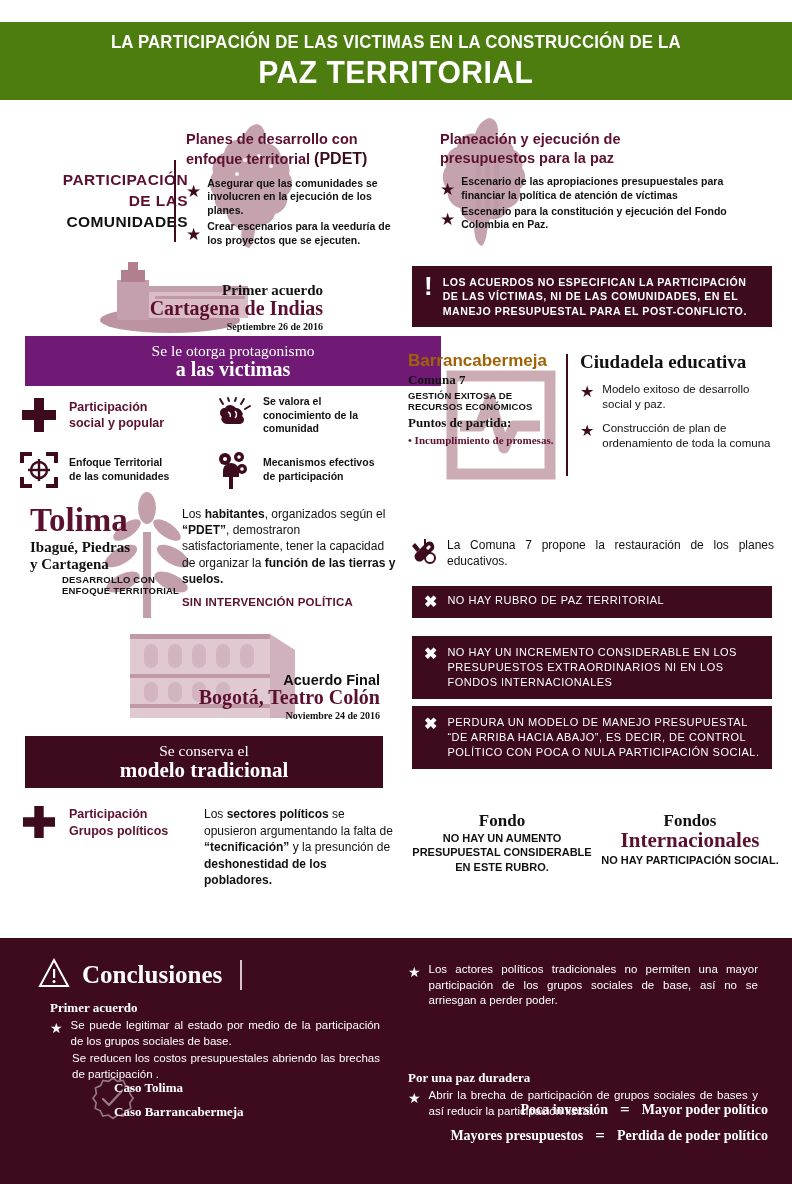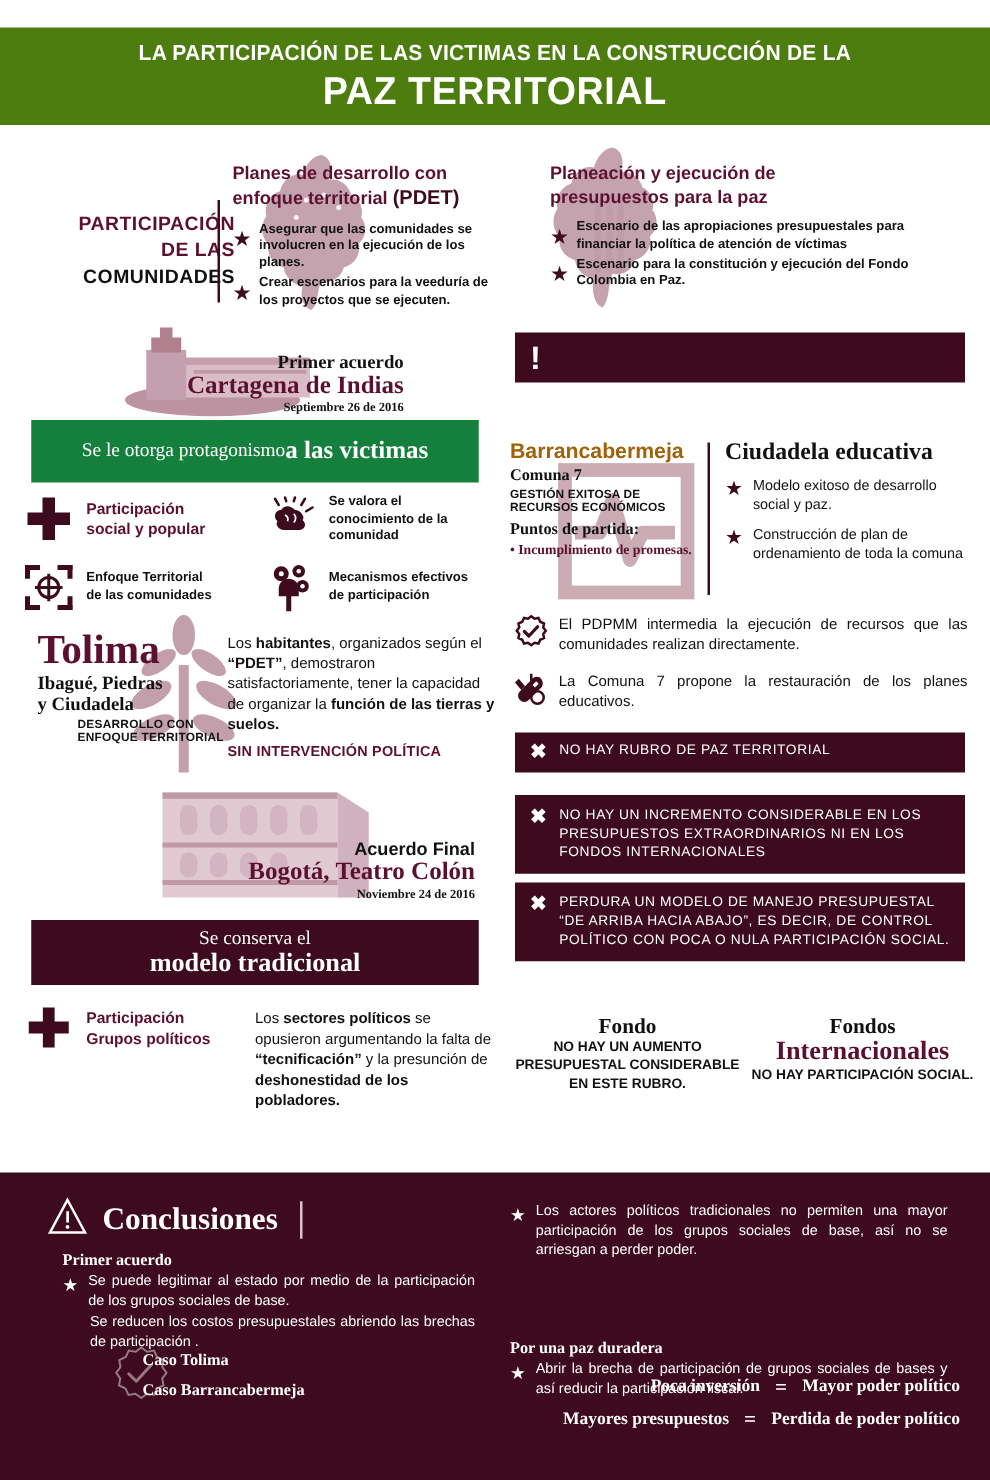--- a/index.html
+++ b/index.html
@@ -67,22 +67,22 @@
 
   
   .cartagena { position:absolute; left:95px; top:262px; width:300px; height:70px; }
   .cart-txt { position:absolute; right:72px; top:20px; text-align:right; }
   .cart-l1 { font-family:"Liberation Serif", serif; font-weight:bold; font-size:15px; color:#111; }
   .cart-l2 { font-family:"Liberation Serif", serif; font-weight:bold; font-size:20px; color:#5c1030; margin-top:-2px;}
   .cart-l3 { font-family:"Liberation Serif", serif; font-weight:bold; font-size:10px; color:#111; margin-top:1px;}
 
   
   .band-protag {
-    position:absolute; left:25px; top:336px; width:358px; height:50px;
-    background:#15803d; display:flex; 
+    position:absolute; left:25px; top:336px; width:416px; height:50px;
+    background:#701a75; display:flex; flex-direction:column;
     align-items:center; justify-content:center;
   }
   .band-protag .a { font-family:"Liberation Serif", serif; color:#fff; font-size:15.5px; }
   .band-protag .b { font-family:"Liberation Serif", serif; color:#fff; font-size:20px; font-weight:bold; margin-top:-2px;}
 
   .icon-grid { position:absolute; left:18px; top:395px; width:380px; }
   .icon-row { display:flex; gap:8px; margin-bottom:14px; }
   .icon-cell { display:flex; align-items:center; gap:9px; width:190px; }
   .icon-cell .glyph { width:42px; flex:0 0 42px; display:flex; align-items:center; justify-content:center; }
   .icon-cell .lbl { font-size:10.5px; font-weight:bold; color:#111; line-height:1.3; }
@@ -389,21 +389,21 @@
         <ellipse cx="108" cy="62" rx="18" ry="8" transform="rotate(30 108 62)"></ellipse>
         <ellipse cx="58" cy="88" rx="18" ry="8" transform="rotate(-25 58 88)"></ellipse>
         <ellipse cx="106" cy="88" rx="18" ry="8" transform="rotate(25 106 88)"></ellipse>
         <ellipse cx="82" cy="14" rx="9" ry="16"></ellipse>
       </g>
     </svg>
     <div class="tolima-txt">
       <div class="tolima-h">Tolima</div>
       <div class="tolima-s">
         <span>Ibagué, Piedras</span><br>
-        <span>y Ciudadela</span>
+        <span>y Cartagena</span>
       </div>
       <div class="tolima-t">
         <span>DESARROLLO CON</span><br>
         <span>ENFOQUE TERRITORIAL</span>
       </div>
     </div>
     <div class="tolima-p">Los <b>habitantes</b>, organizados según el <b>“PDET”</b>, demostraron satisfactoriamente, tener la capacidad de organizar la <b>función de las tierras y suelos.</b></div>
     <div class="tolima-no">SIN INTERVENCIÓN POLÍTICA</div>
   </div>
 
@@ -452,20 +452,21 @@
       <span class="lbl">
         <span>Participación</span><br>
         <span>Grupos políticos</span>
       </span>
     </div>
     <div class="para">Los <b>sectores políticos</b> se opusieron argumentando la falta de <b>“tecnificación”</b> y la presunción de <b>deshonestidad de los pobladores.</b></div>
   </div>
 
   <div class="alert-box box-acuerdos">
     <span class="bang">!</span>
+    <span class="atxt">LOS ACUERDOS NO ESPECIFICAN LA PARTICIPACIÓN DE LAS VÍCTIMAS, NI DE LAS COMUNIDADES, EN EL MANEJO PRESUPUESTAL PARA EL POST-CONFLICTO.</span>
   </div>
 
   <div class="two-col">
     <svg width="110" height="110" style="position:absolute; left:38px; top:18px; opacity:.65;">
       <rect x="6" y="6" width="98" height="98" fill="none" stroke="#b0808f" stroke-width="11"></rect>
       <path d="M14 56 h20 l10 -26 l14 48 l10 -22 h26" fill="none" stroke="#b0808f" stroke-width="11" stroke-linejoin="round"></path>
     </svg>
     <div class="bc-left">
       <div class="bc-h">Barrancabermeja</div>
       <div class="bc-c">Comuna 7</div>
@@ -483,29 +484,20 @@
         <span class="star">★</span>
         <span class="t">Modelo exitoso de desarrollo social y paz.</span>
       </div>
       <div class="ce-li">
         <span class="star">★</span>
         <span class="t">Construcción de plan de ordenamiento de toda la comuna</span>
       </div>
     </div>
   </div>
 
-  <div class="rowicon ri1">
-    <span>
-      <svg width="26" height="26" viewBox="0 0 26 26">
-        <path fill="none" stroke="#3d0a1e" stroke-width="2" d="M13 1 l2.6 2 3.2-.6 1.4 3 3 1.4-.6 3.2 2 2.6-2 2.6.6 3.2-3 1.4-1.4 3-3.2-.6-2.6 2-2.6-2-3.2.6-1.4-3-3-1.4.6-3.2-2-2.6 2-2.6-.6-3.2 3-1.4 1.4-3 3.2.6z"></path>
-        <path fill="none" stroke="#3d0a1e" stroke-width="2.6" stroke-linecap="round" stroke-linejoin="round" d="M7.5 13.2 l3.6 3.6 7-7.4"></path>
-      </svg>
-    </span>
-    <span class="t">El PDPMM intermedia la ejecución de recursos que las comunidades realizan directamente.</span>
-  </div>
 
   <div class="rowicon ri2">
     <span>
       <svg width="26" height="28" viewBox="0 0 26 28">
         <g fill="#3d0a1e">
           <path d="M12 1 l2 0 l0 6 l-2 0 z"></path>
           <path d="M3 5 l5 6 l-3 3 l-5 -6 z"></path>
           <path d="M20 4 c3 3 3 7 0 9 l-9 9 c-2 2 -5 2 -7 0 c-2 -2 -2 -5 0 -7 l9 -9 c2 -3 5 -3 7 -2 z M17 7 l-3 3 l2 2 l3 -3 z"></path>
           <circle cx="18" cy="20" r="5" fill="none" stroke="#3d0a1e" stroke-width="2"></circle>
         </g>

